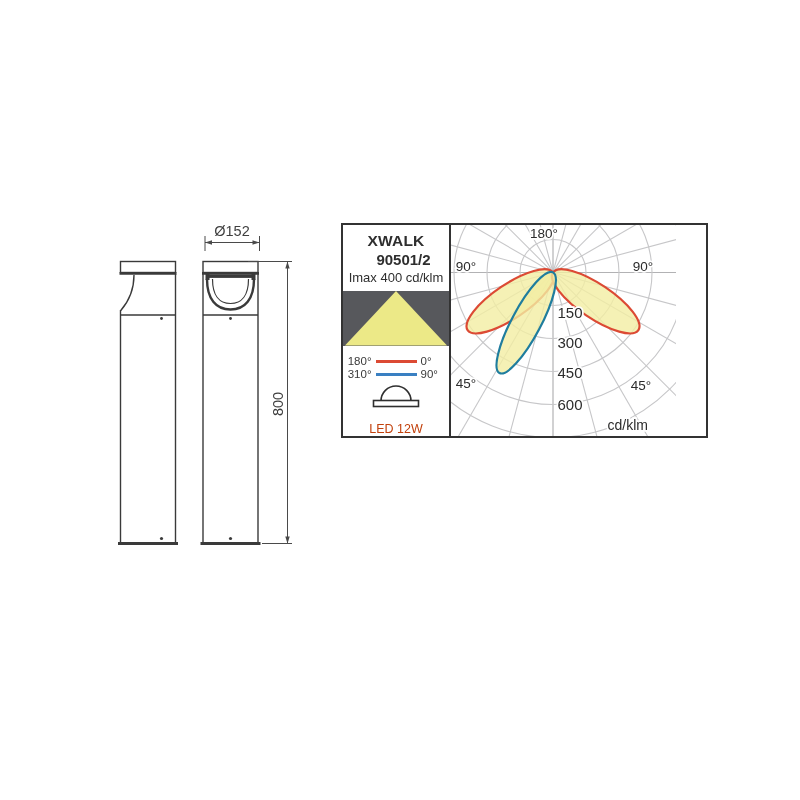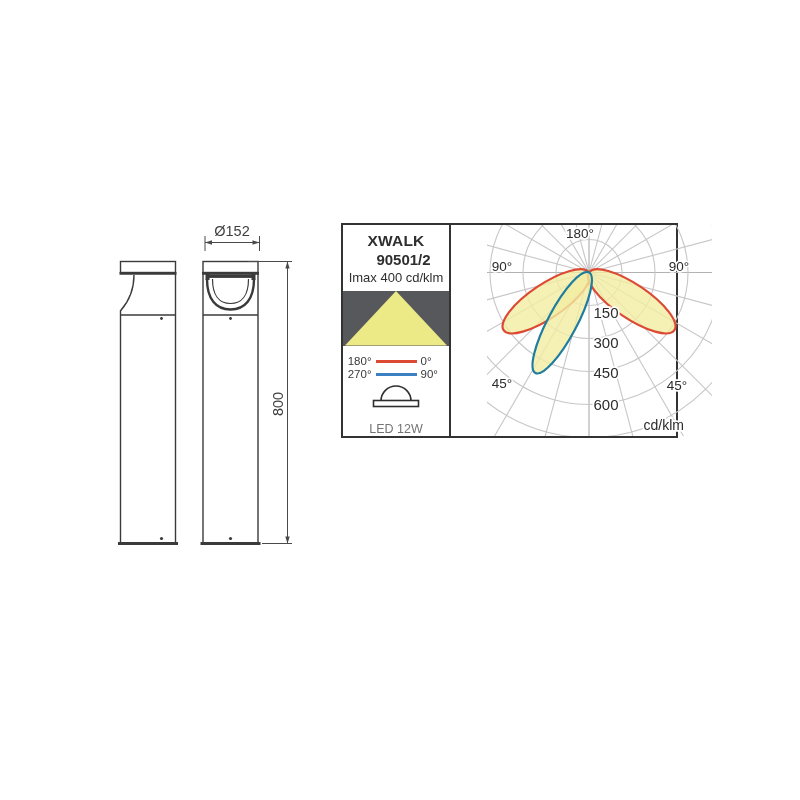--- a/index.html
+++ b/index.html
@@ -5,43 +5,43 @@
   html,body{margin:0;padding:0;background:#fff;}
   .canvas{
     position:relative;width:800px;height:800px;background:#fff;overflow:hidden;
     font-family:"Liberation Sans", sans-serif;color:#2e2e2e;text-decoration:underline;
   }
   svg text{font-family:"Liberation Sans", sans-serif;}
   .drawing{position:absolute;left:0;top:0;}
 
   
   .panel{
-    position:absolute;left:341px;top:223px;width:337px;height:215px;
-    border:2px solid #333;box-sizing:border-box;display:flex;background:#fff;gap:36px;
+    position:absolute;left:341px;top:223px;width:367px;height:215px;
+    border:2px solid #333;box-sizing:border-box;display:flex;background:#fff;
   }
   .info-col{
     width:108px;flex:0 0 108px;border-right:2px solid #333;box-sizing:border-box;
     display:flex;flex-direction:column;align-items:stretch;
   }
   .hdr{height:75px;text-align:center;padding-top:7px;box-sizing:border-box;line-height:1.22;}
   .hdr .name{font-size:15.5px;font-weight:700;letter-spacing:.2px;}
   .hdr .code{font-size:15px;font-weight:700;padding-left:15px;}
   .hdr .imax{font-size:13px;font-weight:400;margin-top:1px;}
   .beam-box{height:55px;line-height:0;}
   .beam-box svg{display:block;}
   .legend{margin-top:8px;}
   .legend-row{display:flex;align-items:center;justify-content:center;height:13px;font-size:11.5px;color:#3a3a3a;}
   .legend-row .lbl-l{width:27px;text-align:right;}
   .legend-row .lbl-r{width:27px;text-align:left;}
   .legend-row .line{width:41px;height:2.4px;margin:2px 4px 0 4px;}
   .line.red{background:#dc4a34;}
   .line.blue{background:#3a80c2;}
   .led{margin-top:3px;text-align:center;}
   .led svg{display:block;margin:0 auto;}
-  .led .led-label{font-size:12.5px;color:#737373;margin-top:14px;}
+  .led .led-label{font-size:12.5px;color:#c2410c;margin-top:14px;}
   .polar-area{flex:1 1 auto;line-height:0;}
   .polar-area svg{display:block;}
 
   .grid-line{stroke:#c7c7c9;stroke-width:1.1;fill:none;}
   .axis-line{stroke:#b2b2b4;stroke-width:1.2;fill:none;}
   .lobe{fill:#f2eea2;fill-opacity:0.8;}
   .lobe.red-lobe{stroke:#dc4a34;stroke-width:2.2;}
   .lobe.blue-lobe{stroke:#1f7d9e;stroke-width:2.2;}
   .polar-label{fill:#2c2c2c;paint-order:stroke;stroke:#fff;stroke-width:3.5px;}
   .ring-label{font-size:15px;}
@@ -126,21 +126,21 @@
         </svg>
       </div>
 
       <div class="legend">
         <div class="legend-row">
           <span class="lbl-l">180°</span>
           <span class="line red"></span>
           <span class="lbl-r">0°</span>
         </div>
         <div class="legend-row">
-          <span class="lbl-l">270°</span>
+          <span class="lbl-l">310°</span>
           <span class="line blue"></span>
           <span class="lbl-r">90°</span>
         </div>
       </div>
 
       <div class="led">
         <svg width="48" height="25" viewBox="0 0 48 25">
           <path d="M9,18 A15,15 0 0 1 39,18 Z" fill="#fff" stroke="#2f2f2f" stroke-width="1.6"></path>
           <rect x="1.5" y="17.5" width="45" height="6" fill="#fff" stroke="#2f2f2f" stroke-width="1.6"></rect>
         </svg>

